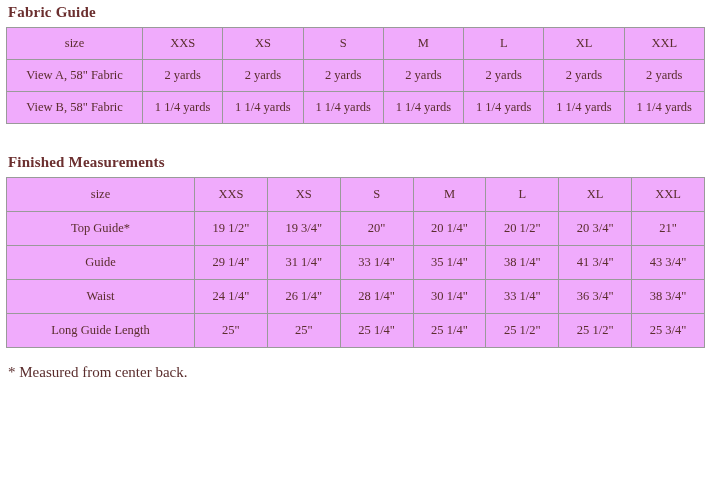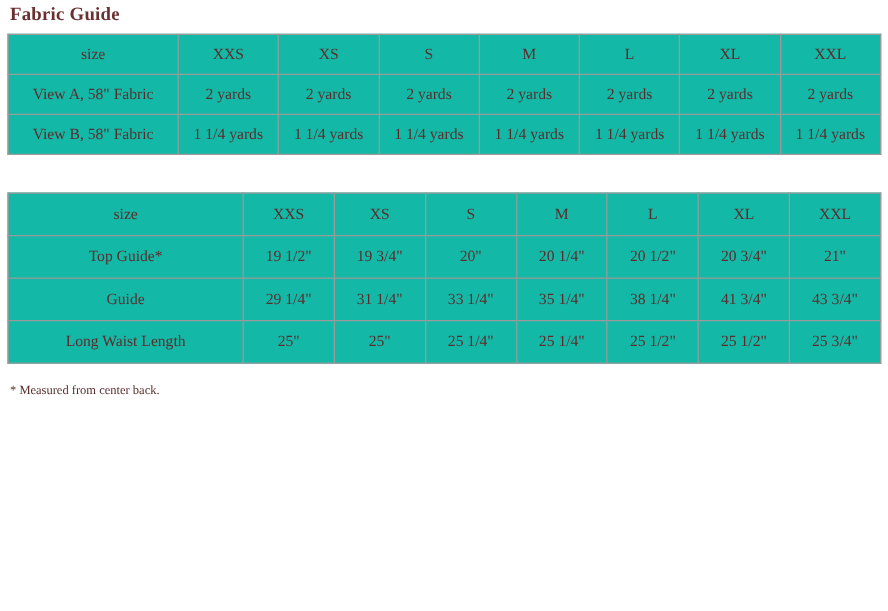--- a/index.html
+++ b/index.html
@@ -26,21 +26,21 @@
     font-size: 15px;
     font-weight: bold;
     color: #6b2f2f;
     letter-spacing: 0.2px;
     margin: 0 0 6px 2px;
   }
   table.grid {
     border-collapse: collapse;
     width: 698px;
     table-layout: fixed;
-    background: #14b8a6;
+    background: #f0abfc;
   }
   table.grid td, table.grid th {
     border: 1px solid #9a9a9a;
     font-family: "Liberation Serif", serif;
     font-size: 12.5px;
     font-weight: normal;
     color: #5a2d2d;
     text-align: center;
     vertical-align: middle;
     padding: 0;
@@ -53,21 +53,21 @@
   
   table.meas col.c0 { width: 188px; }
   table.meas col.c  { width: 72.85px; }
 
   table.meas td, table.meas th {
     height: 33px;
   }
   .spacer-lg { height: 30px; }
   .footnote {
     font-family: "Liberation Serif", serif;
-    font-size: 10px;
+    font-size: 15px;
     color: #5a2d2d;
     margin: 16px 0 0 2px;
   }
   .row-label {
     
   }
 </style>
 </head>
 <body>
 
@@ -117,20 +117,21 @@
         <td>1 1/4 yards</td>
         <td>1 1/4 yards</td>
         <td>1 1/4 yards</td>
         <td>1 1/4 yards</td>
       </tr>
     </tbody>
   </table>
 
   <div class="spacer-lg"></div>
 
+  <h2 class="section-title">Finished Measurements</h2>
 
   <table class="grid meas">
     <colgroup>
       <col class="c0">
         <col class="c">
         <col class="c">
         <col class="c">
         <col class="c">
         <col class="c">
         <col class="c">
@@ -163,21 +164,31 @@
         <td class="row-label">Guide</td>
         <td>29 1/4"</td>
         <td>31 1/4"</td>
         <td>33 1/4"</td>
         <td>35 1/4"</td>
         <td>38 1/4"</td>
         <td>41 3/4"</td>
         <td>43 3/4"</td>
       </tr>
       <tr>
-        <td class="row-label">Long Waist Length</td>
+        <td class="row-label">Waist</td>
+        <td>24 1/4"</td>
+        <td>26 1/4"</td>
+        <td>28 1/4"</td>
+        <td>30 1/4"</td>
+        <td>33 1/4"</td>
+        <td>36 3/4"</td>
+        <td>38 3/4"</td>
+      </tr>
+      <tr>
+        <td class="row-label">Long Guide Length</td>
         <td>25"</td>
         <td>25"</td>
         <td>25 1/4"</td>
         <td>25 1/4"</td>
         <td>25 1/2"</td>
         <td>25 1/2"</td>
         <td>25 3/4"</td>
       </tr>
     </tbody>
   </table>

